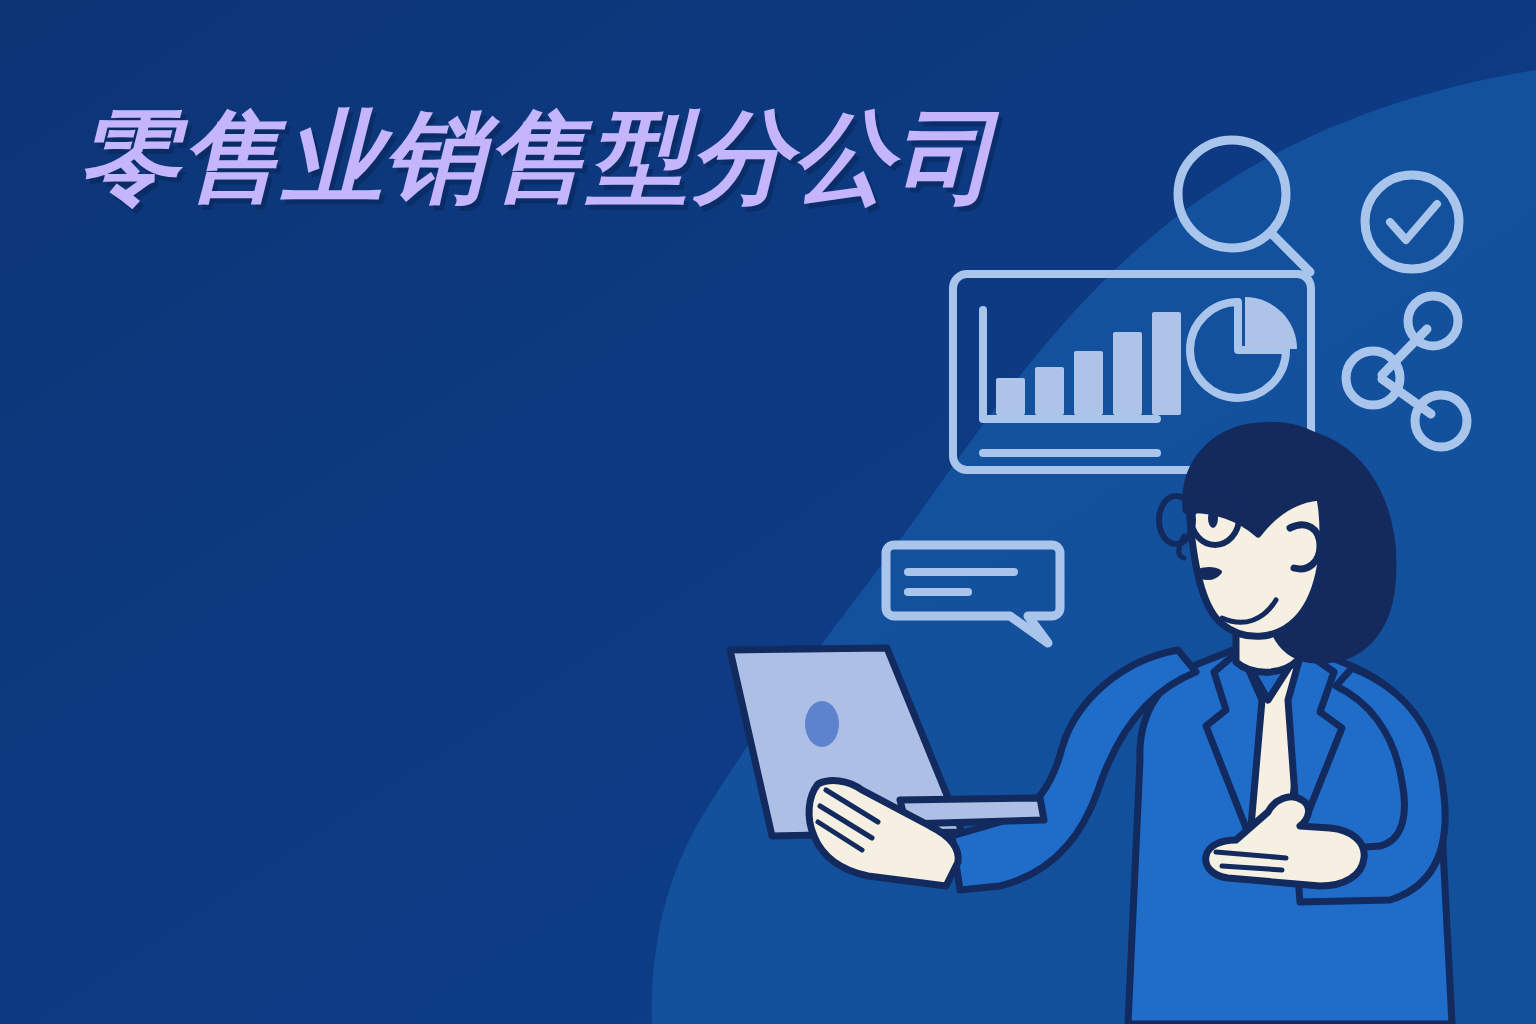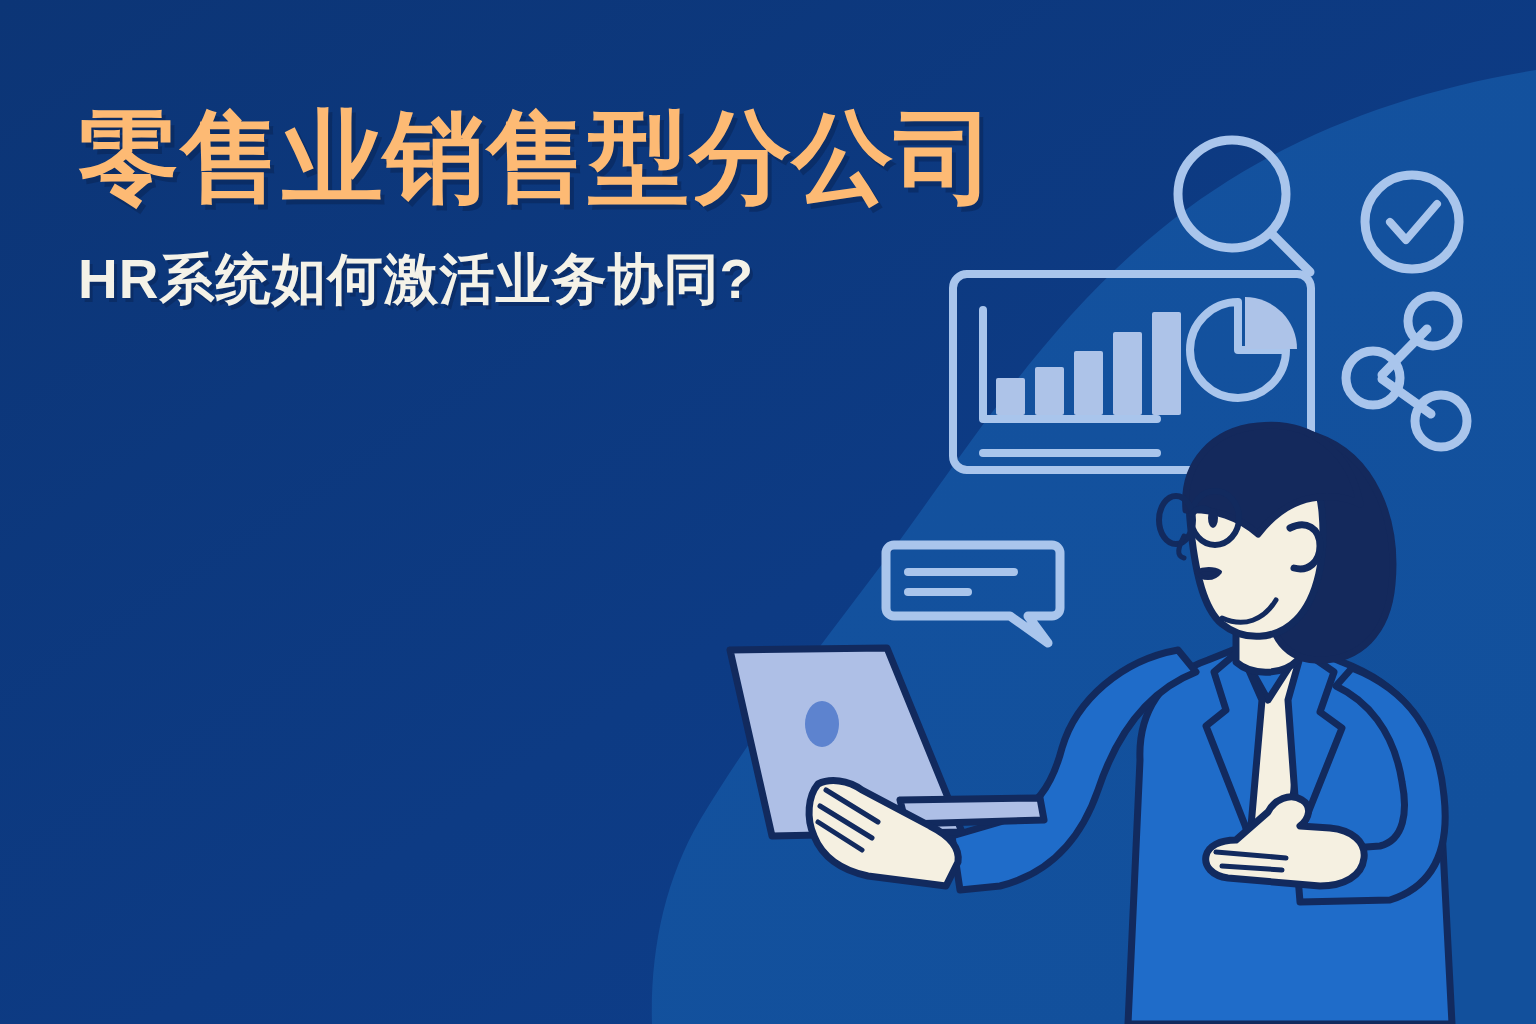--- a/index.html
+++ b/index.html
@@ -20,24 +20,25 @@
     position: absolute;
     left: 78px;
     top: 96px;
     width: 900px;
     z-index: 40;
   }
   .title-line {
     font-size: 101px;
     line-height: 122px;
     font-weight: 700;
-    color: #fdba74;
+    color: #c4b5fd;
     letter-spacing: 1px;
     white-space: nowrap;
     text-shadow: 4px 5px 0 rgba(8,30,72,0.40);
+    font-style: italic;
   }
   #subtitle {
     margin-top: 28px;
     font-size: 55px;
     line-height: 66px;
     font-weight: 700;
     color: #f4f2e8;
     letter-spacing: 1px;
     white-space: nowrap;
     text-shadow: 3px 4px 0 rgba(8,30,72,0.38);
@@ -210,16 +211,15 @@
                C1362,876 1344,886 1320,886
                L1228,878 C1212,876 1204,866 1206,856
                C1208,846 1220,840 1236,840 Z"></path>
       <path fill="none" stroke-width="5" d="M1216,852 L1286,858"></path>
       <path fill="none" stroke-width="5" d="M1222,866 L1282,870"></path>
     </g>
   </svg>
 
   <div id="text-block">
     <div class="title-line">零售业销售型分公司</div>
-    <div id="subtitle">HR系统如何激活业务协同?</div>
   </div>
 
 </div>
 
 </body></html>

